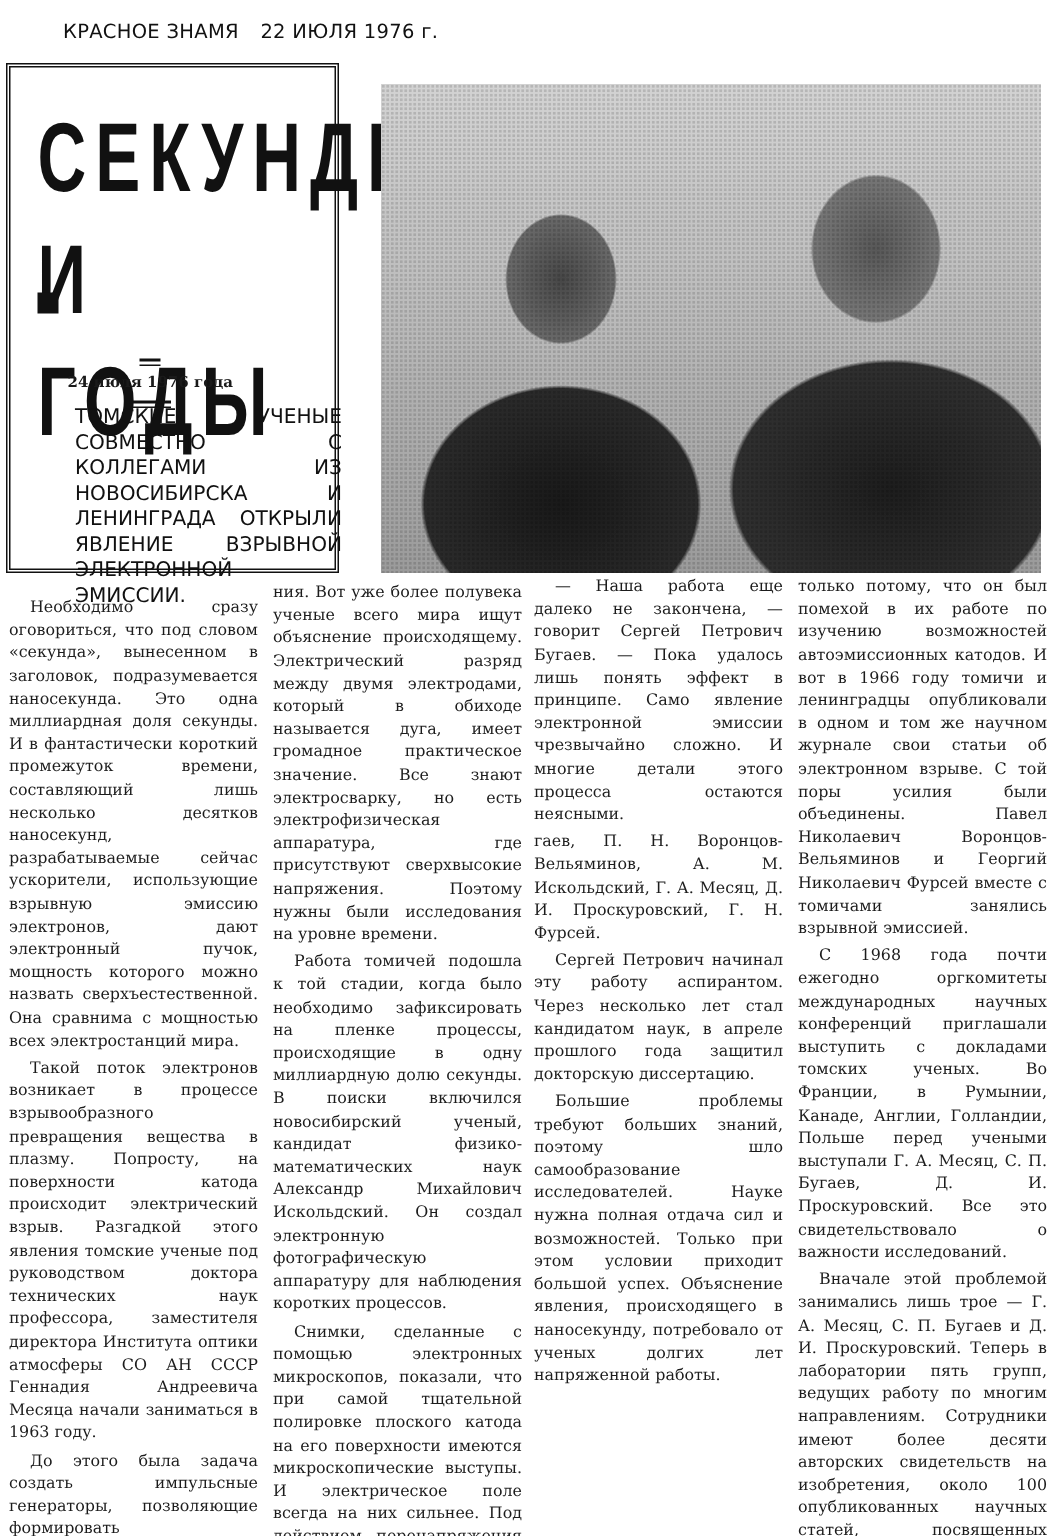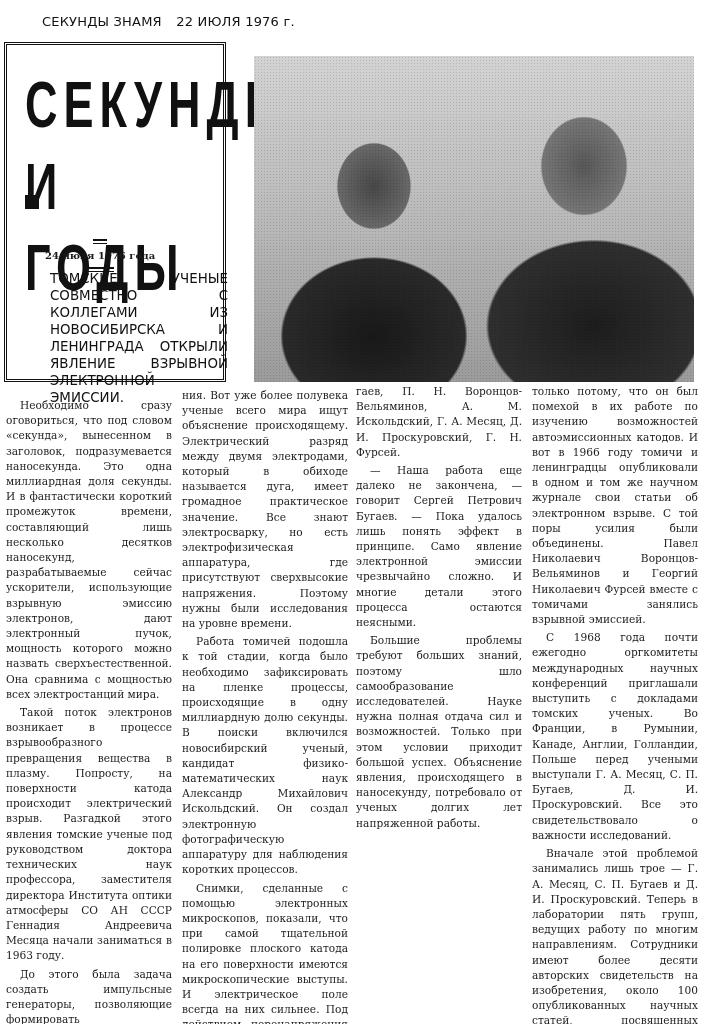--- a/index.html
+++ b/index.html
@@ -27,21 +27,21 @@
   .col p { margin: 0 0 3px 0; text-indent: 14px; }
   .col1 { left: 2px; top: 0; }
   .col2 { left: 178px; top: -10px; }
   .col3 { left: 352px; top: -14px; }
   .col4 { left: 528px; top: -14px; }
 </style>
 </head>
 <body>
 
 <div class="masthead">
-  <span>СЕКУНДЫ ЗНАМЯ</span>
+  <span>КРАСНОЕ ЗНАМЯ</span>
   <span>22 ИЮЛЯ 1976 г.</span>
 </div>
 
 <div class="headline-box">
   <div class="headline">
     <div>СЕКУНДЫ</div>
     <div class="line2">И ГОДЫ</div>
   </div>
   <div class="block-mark"></div>
   <div class="dateline">
@@ -63,22 +63,23 @@
     <p>До этого была задача создать импульсные генераторы, позволяющие формировать высоковольтные импульсные напряжения наносекундной длительности. То была по существу совершенно новая область техники, необходимая для радиофизики и квантовой электроники. В 1968 году томичи получили премию Ленинского комсомола за цикл этих исследований.</p>
 
   </div>
   <div class="col col2">
     <p style="text-indent:0">ния. Вот уже более полувека ученые всего мира ищут объяснение происходящему. Электрический разряд между двумя электродами, который в обиходе называется дуга, имеет громадное практическое значение. Все знают электросварку, но есть электрофизическая аппаратура, где присутствуют сверхвысокие напряжения. Поэтому нужны были исследования на уровне времени.</p>
     <p>Работа томичей подошла к той стадии, когда было необходимо зафиксировать на пленке процессы, происходящие в одну миллиардную долю секунды. В поиски включился новосибирский ученый, кандидат физико-математических наук Александр Михайлович Искольдский. Он создал электронную фотографическую аппаратуру для наблюдения коротких процессов.</p>
     <p>Снимки, сделанные с помощью электронных микроскопов, показали, что при самой тщательной полировке плоского катода на его поверхности имеются микроскопические выступы. И электрическое поле всегда на них сильнее. Под действием перенапряжения микровыступы взрываются, создается фазовый переход металл — плазма. И здесь возникает взрывная эмиссия электронов.</p>
 
   </div>
   <div class="col col3">
+    <p>— Наша работа еще далеко не закончена, — говорит Сергей Петрович Бугаев. — Пока удалось лишь понять эффект в принципе. Само явление электронной эмиссии чрезвычайно сложно. И многие детали этого процесса остаются неясными.</p>
     <p style="text-indent:0">гаев, П. Н. Воронцов-Вельяминов, А. М. Искольдский, Г. А. Месяц, Д. И. Проскуровский, Г. Н. Фурсей.</p>
-    <p>— Наша работа еще далеко не закончена, — говорит Сергей Петрович Бугаев. — Пока удалось лишь понять эффект в принципе. Само явление электронной эмиссии чрезвычайно сложно. И многие детали этого процесса остаются неясными.</p>
+    <p>Сергей Петрович начинал эту работу аспирантом. Через несколько лет стал кандидатом наук, в апреле прошлого года защитил докторскую диссертацию.</p>
     <p>Большие проблемы требуют больших знаний, поэтому шло самообразование исследователей. Науке нужна полная отдача сил и возможностей. Только при этом условии приходит большой успех. Объяснение явления, происходящего в наносекунду, потребовало от ученых долгих лет напряженной работы.</p>
 
   </div>
   <div class="col col4">
     <p style="text-indent:0">только потому, что он был помехой в их работе по изучению возможностей автоэмиссионных катодов. И вот в 1966 году томичи и ленинградцы опубликовали в одном и том же научном журнале свои статьи об электронном взрыве. С той поры усилия были объединены. Павел Николаевич Воронцов-Вельяминов и Георгий Николаевич Фурсей вместе с томичами занялись взрывной эмиссией.</p>
     <p>С 1968 года почти ежегодно оргкомитеты международных научных конференций приглашали выступить с докладами томских ученых. Во Франции, в Румынии, Канаде, Англии, Голландии, Польше перед учеными выступали Г. А. Месяц, С. П. Бугаев, Д. И. Проскуровский. Все это свидетельствовало о важности исследований.</p>
     <p>Вначале этой проблемой занимались лишь трое — Г. А. Месяц, С. П. Бугаев и Д. И. Проскуровский. Теперь в лаборатории пять групп, ведущих работу по многим направлениям. Сотрудники имеют более десяти авторских свидетельств на изобретения, около 100 опубликованных научных статей, посвященных исследованию взрывной эмиссии.</p>
 
   </div>
 </div>

